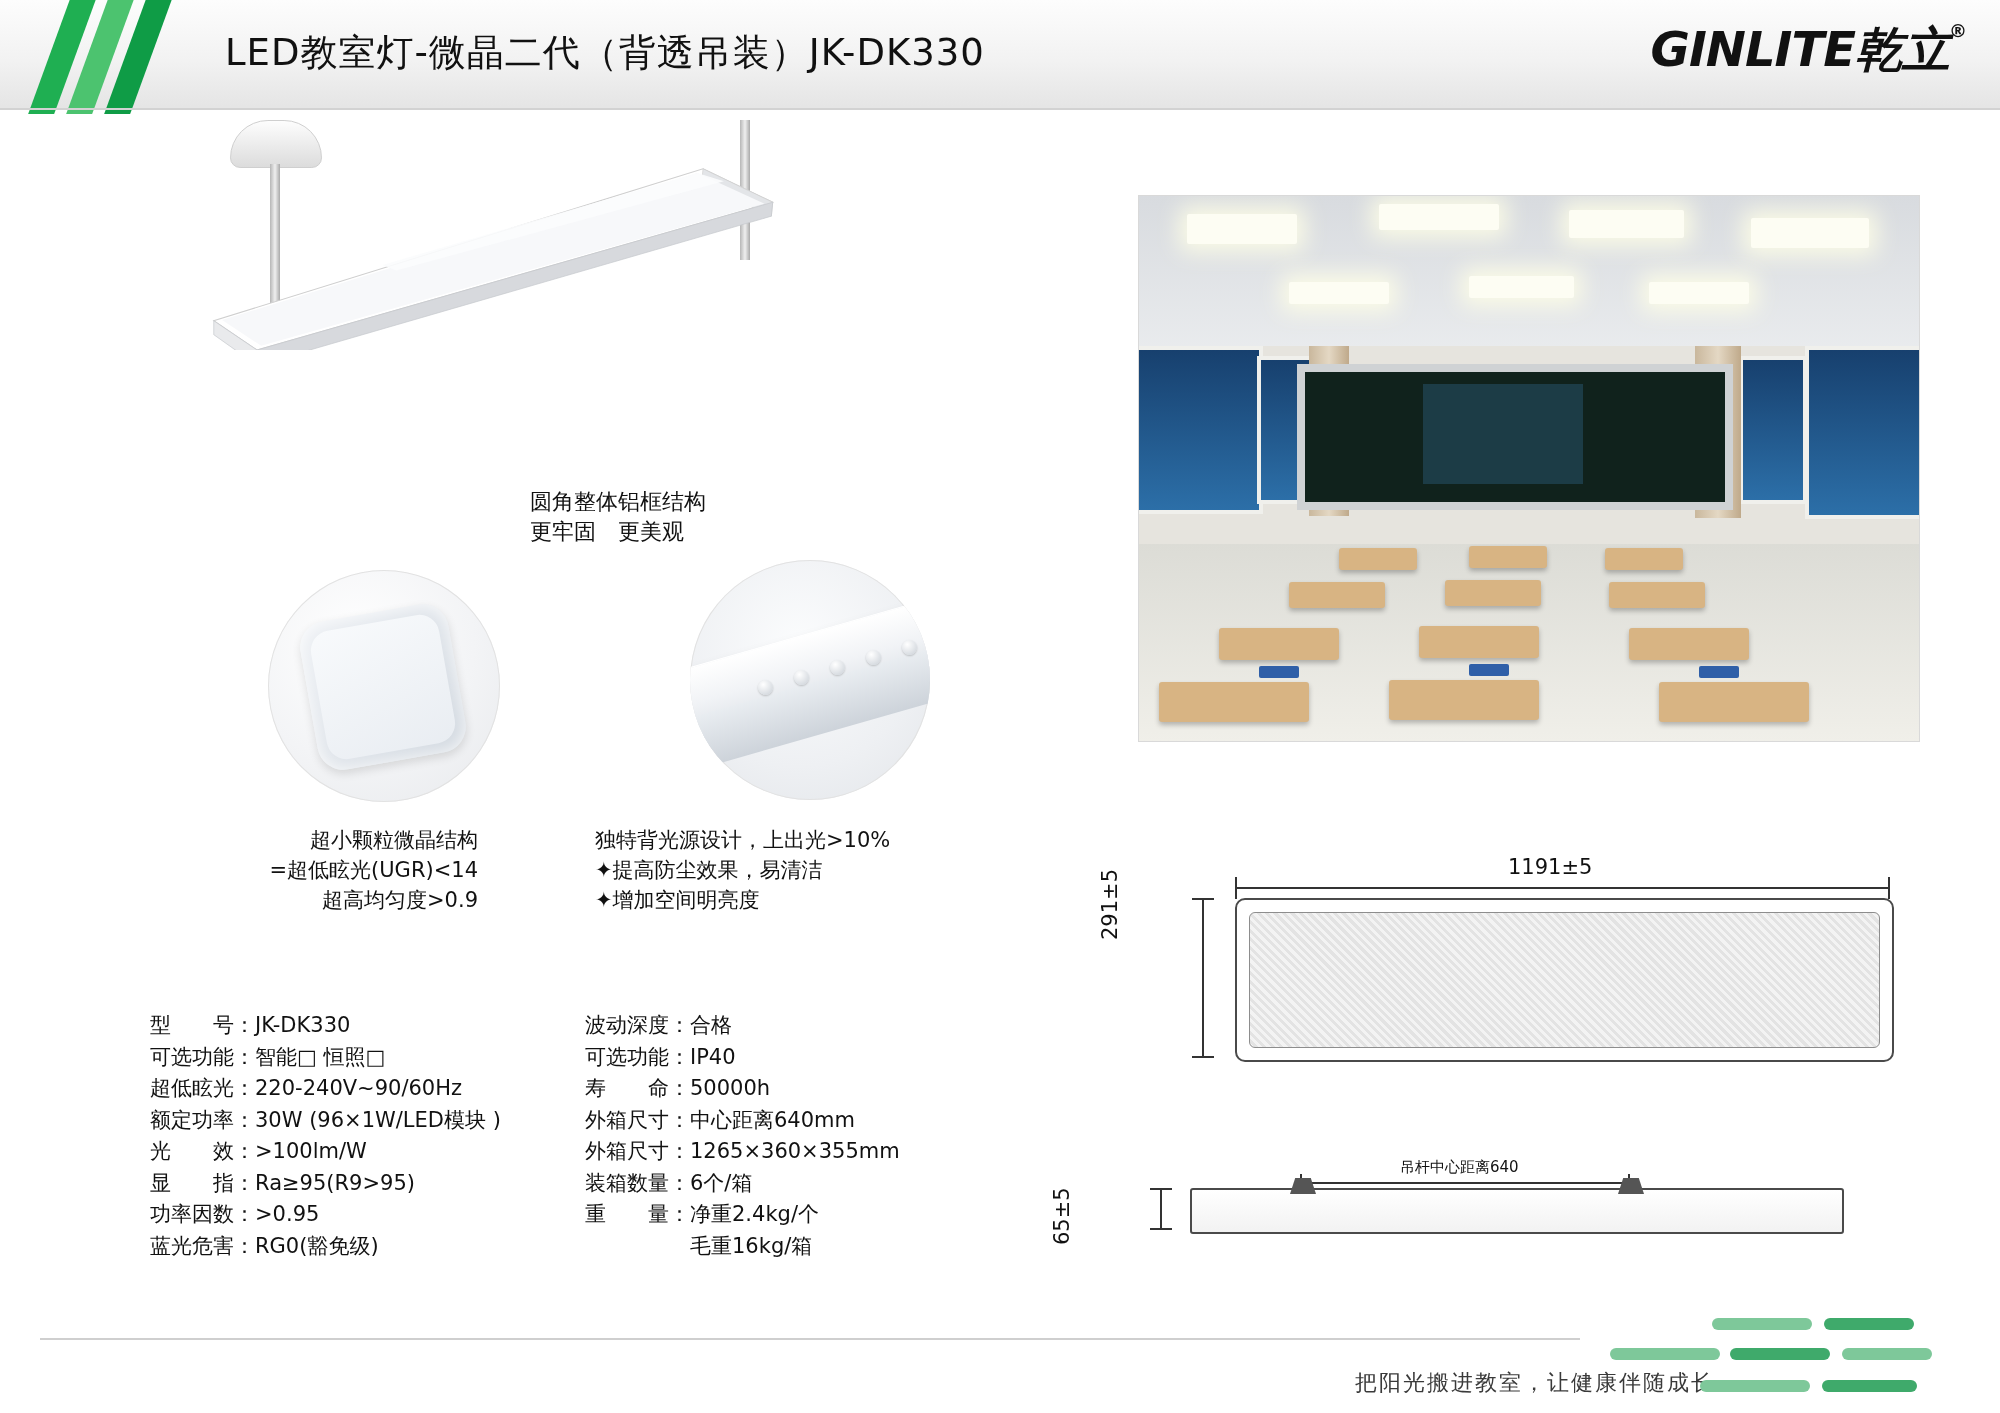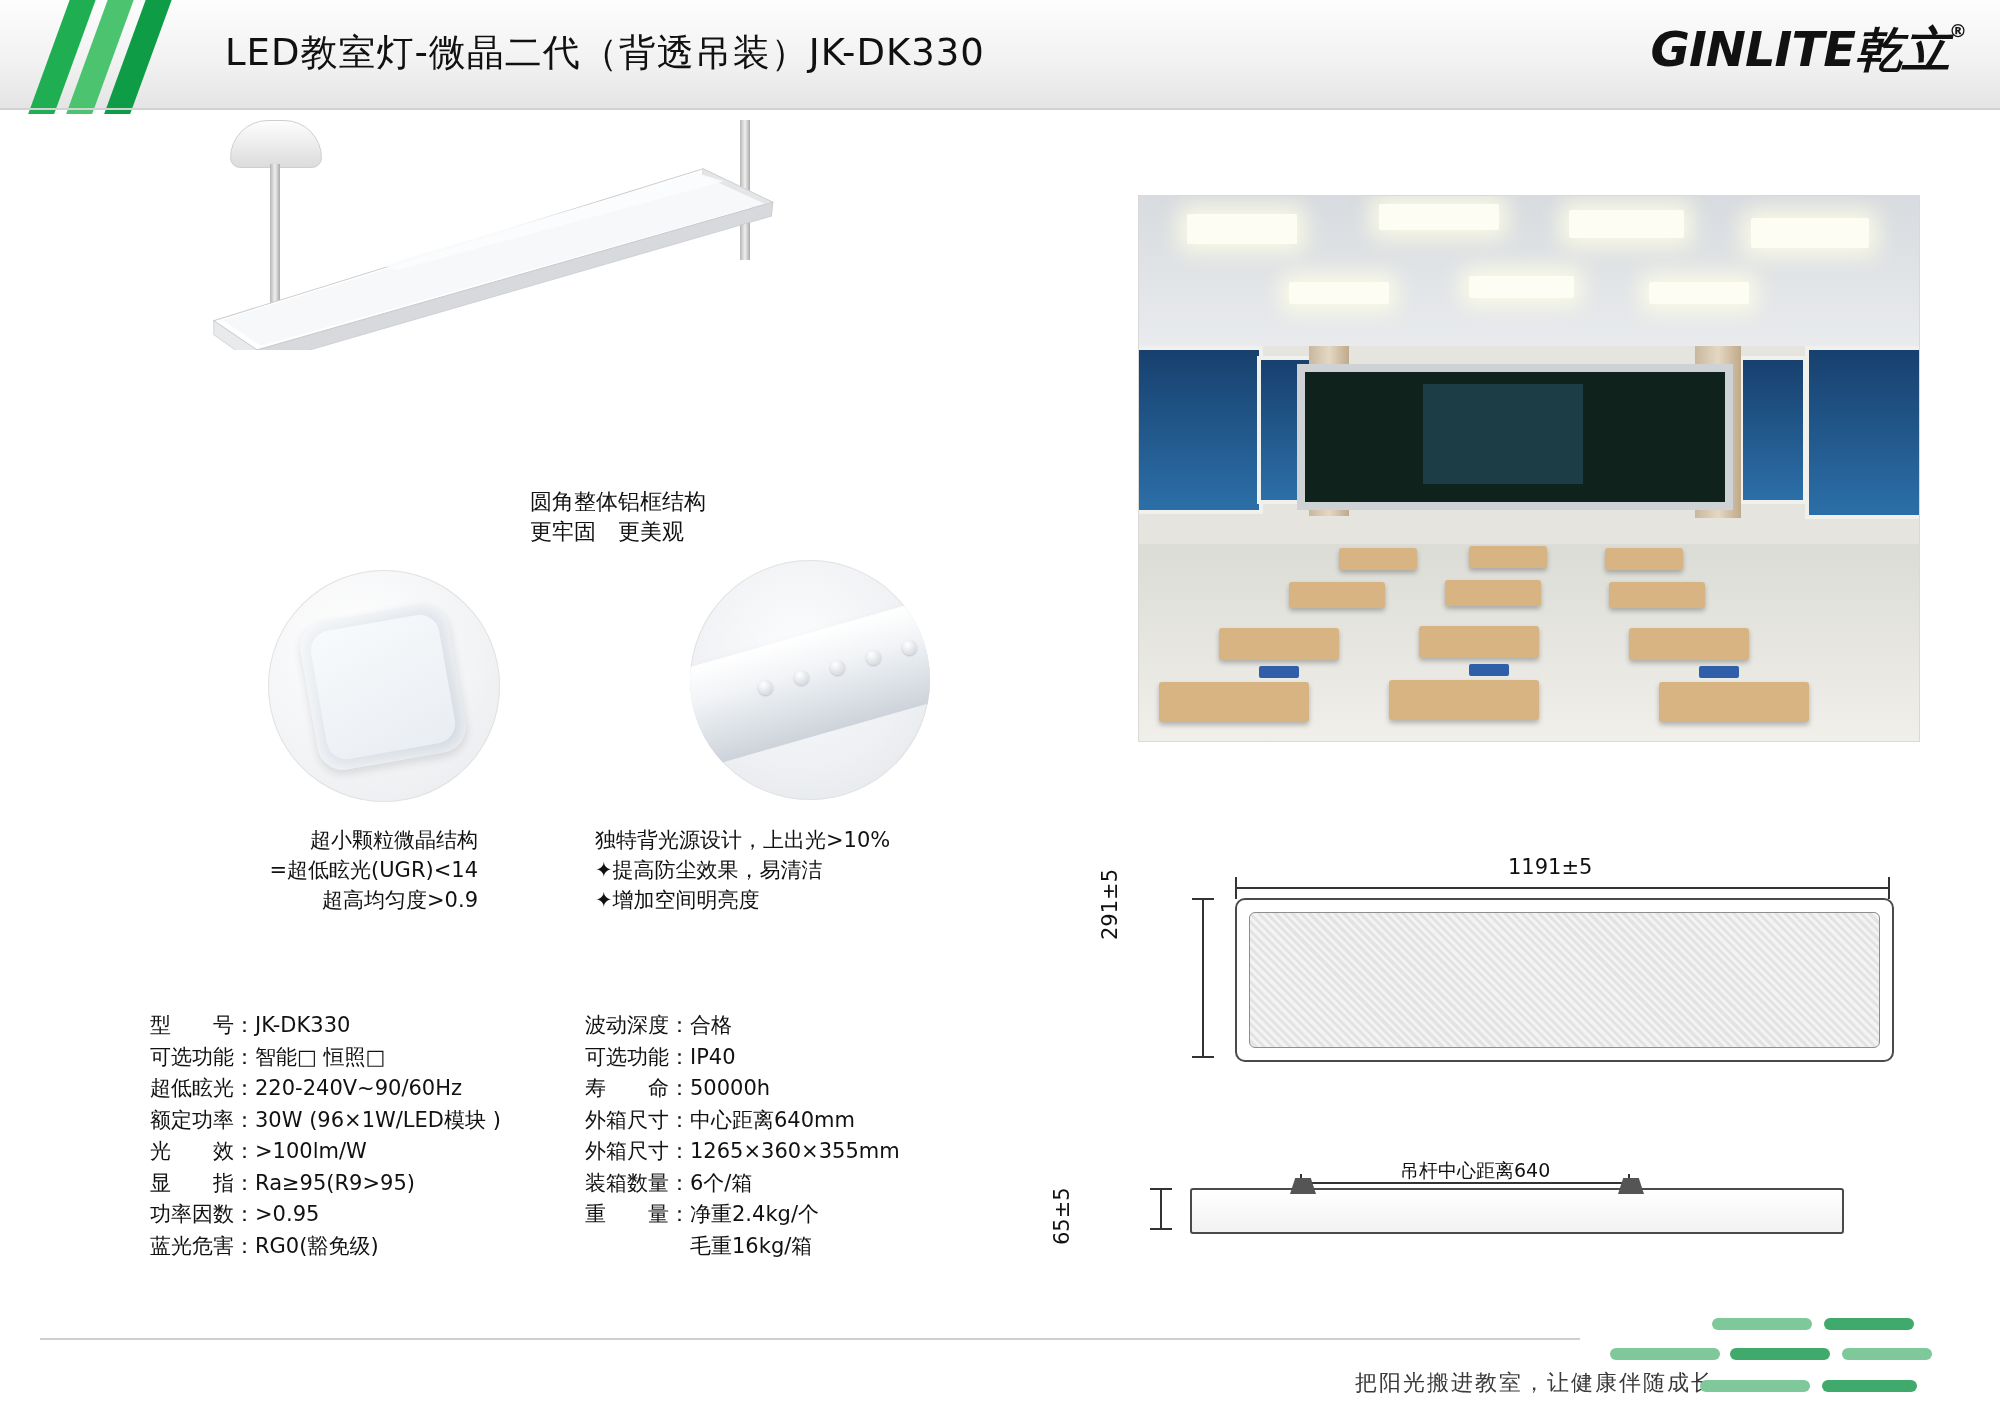--- a/index.html
+++ b/index.html
@@ -356,21 +356,21 @@
     <div class="dim-line" style="left:112px;top:43px;width:2px;height:160px;"></div>
     <div class="dim-line" style="left:102px;top:43px;width:22px;height:2px;"></div>
     <div class="dim-line" style="left:102px;top:201px;width:22px;height:2px;"></div>
     <div class="fixture-top">
       <div class="fixture-inner"></div>
     </div>
   </div>
   <div class="vert-label">291±5</div>
 
   <div class="dimside">
-    <div class="dim-label" style="left:360px;top:8px;font-size:19px;">吊杆中心距离640</div>
+    <div class="dim-label" style="left:360px;top:8px;font-size:15px;">吊杆中心距离640</div>
     <div class="dim-line" style="left:260px;top:32px;width:330px;height:2px;"></div>
     <div class="dim-line" style="left:260px;top:24px;width:2px;height:18px;"></div>
     <div class="dim-line" style="left:588px;top:24px;width:2px;height:18px;"></div>
     <div class="side-body"></div>
     <div class="hanger" style="left:250px;"></div>
     <div class="hanger" style="left:578px;"></div>
     <div class="dim-line" style="left:120px;top:38px;width:2px;height:42px;"></div>
     <div class="dim-line" style="left:110px;top:38px;width:22px;height:2px;"></div>
     <div class="dim-line" style="left:110px;top:78px;width:22px;height:2px;"></div>
   </div>

